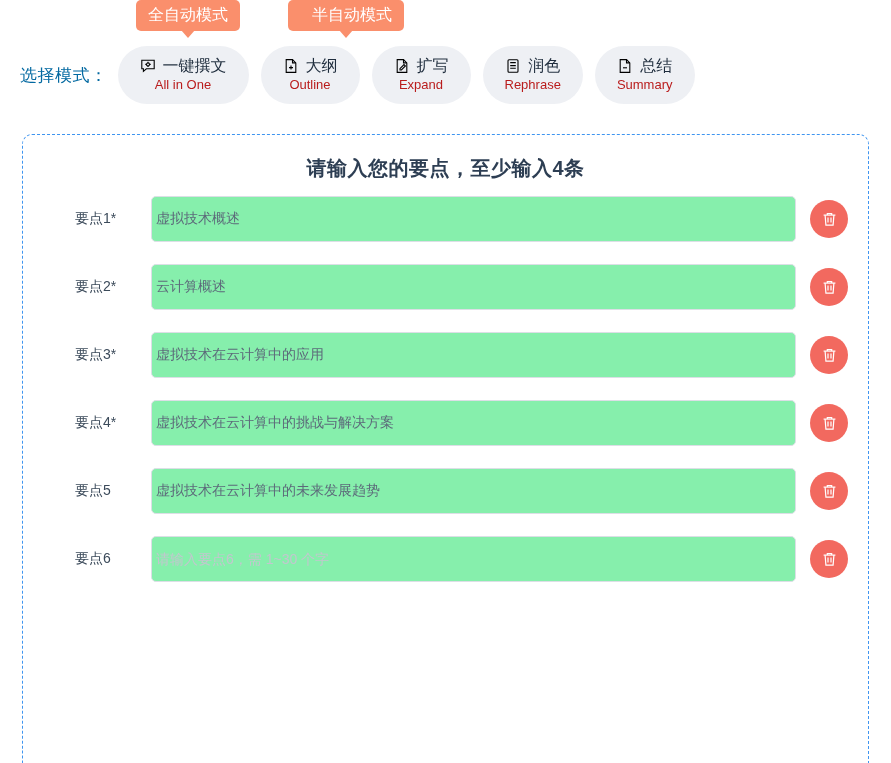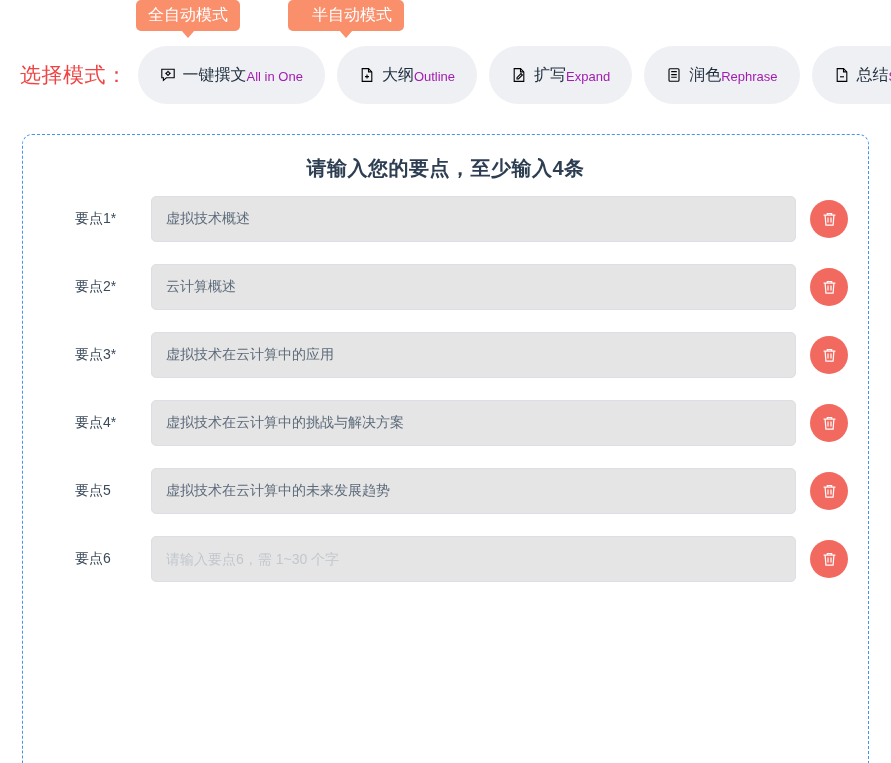--- a/index.html
+++ b/index.html
@@ -11,43 +11,43 @@
   }
   .page { position: relative; width: 891px; height: 763px; }
 
   
   .mode-bar {
     position: absolute; left: 0; top: 40px;
     width: 891px; height: 70px;
     display: flex; align-items: center;
   }
   .mode-label {
-    font-size: 21px; color: #ef4444;
+    font-size: 17px; color: #0369a1;
     margin-left: 20px; margin-right: 10px;
     white-space: nowrap; letter-spacing: .5px;
   }
   .mode-list { display: flex; align-items: center; gap: 12px; }
   .mode-btn {
     position: relative;
     height: 58px; border-radius: 29px;
     background: #eef0f4;
-    display: flex; 
+    display: flex; flex-direction: column;
     align-items: center; justify-content: center;
     padding: 0 22px; cursor: pointer;
     flex: 0 0 auto;
   }
   .mode-btn.active { background: #000000; }
   .mode-row1 {
     display: flex; align-items: center; gap: 7px;
     line-height: 1;
   }
   .mode-cn { font-size: 16px; color: #1f2d3d; white-space: nowrap; }
   .mode-btn.active .mode-cn { color: #ffffff; }
   .mode-en {
-    font-size: 13px; color: #a21caf; margin-top: 3px;
+    font-size: 13px; color: #b91c1c; margin-top: 3px;
     white-space: nowrap;
   }
   .mode-btn.active .mode-en { color: #ffffff; }
   .mico { width: 16px; height: 16px; display: block; }
   .mico svg { width: 16px; height: 16px; display: block; }
 
   
   .tip {
     position: absolute; top: 0;
     background: #fa8f6c; color: #ffffff;
@@ -86,23 +86,23 @@
   }
   .row-label {
     width: 76px; flex: 0 0 76px;
     font-size: 14px; color: #3b4a5a;
     white-space: nowrap;
     margin-left: 14px;
   }
   .row-input {
     flex: 1 1 auto; height: 46px;
     border: 1px solid #dcdfe6; border-radius: 5px;
-    background: #e5e5e5;
+    background: #86efac;
     font-size: 14px; color: #5c6a7a;
-    padding: 0 14px;
+    padding: 0 4px;
     font-family: "Liberation Sans", "DejaVu Sans", sans-serif;
     outline: none;
     margin-right: 14px;
   }
   .row-input::placeholder { color: #c2c7ce; }
   .del-btn {
     width: 38px; height: 38px; flex: 0 0 38px;
     border-radius: 50%; background: #f2695f;
     display: flex; align-items: center; justify-content: center;
     cursor: pointer; border: none;

